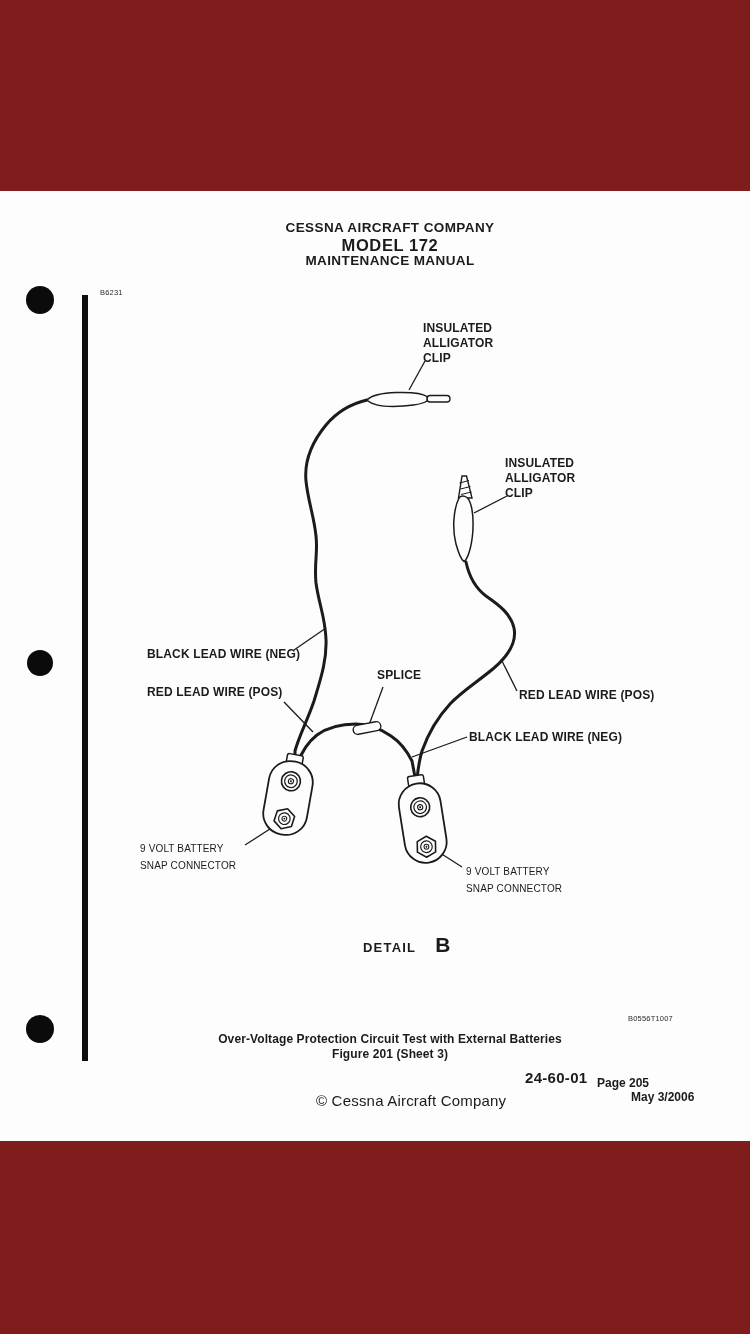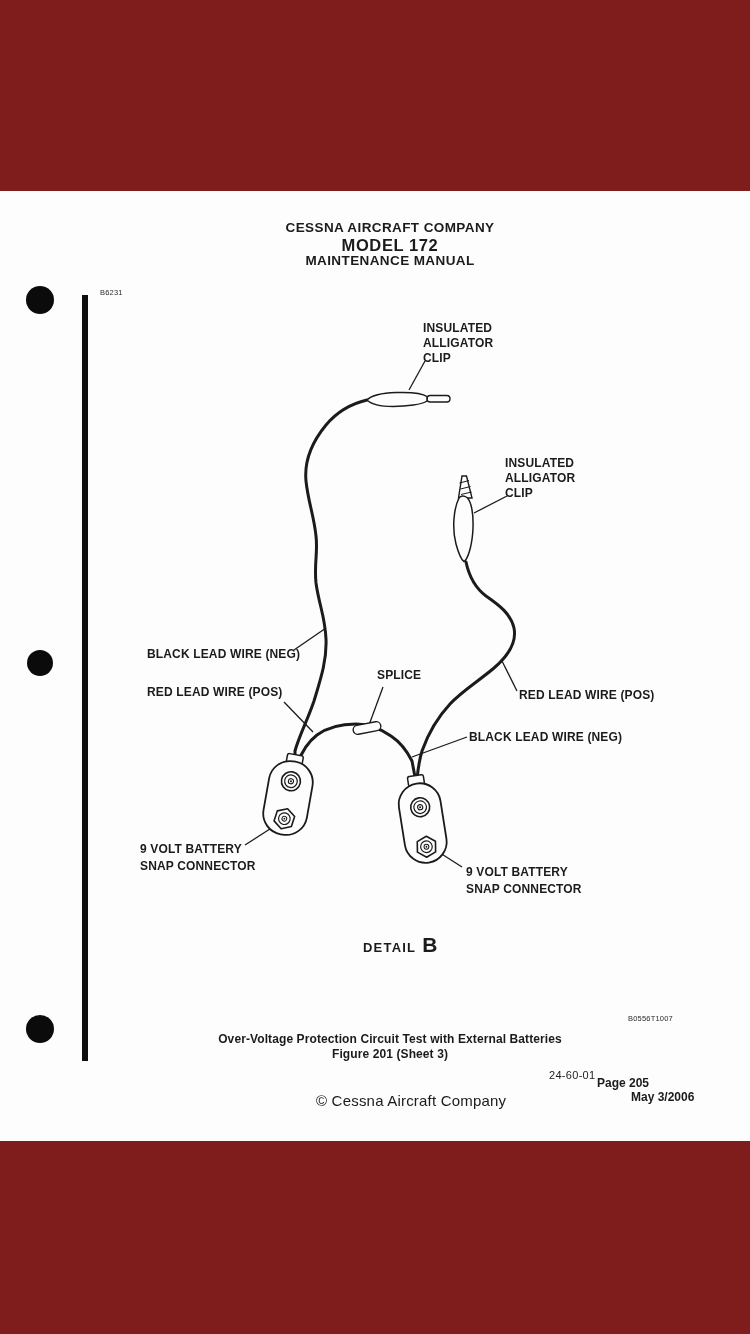--- a/index.html
+++ b/index.html
@@ -6,28 +6,28 @@
   .screen{position:relative;width:750px;height:1334px;background:#7f1d1d;overflow:hidden;
           font-family:"Liberation Sans",sans-serif;color:#1b1b1b;padding-left:24px;}
   .page{position:absolute;left:0;top:191px;width:750px;height:950px;background:#fdfdfd;overflow:hidden;}
   .abs{position:absolute;white-space:nowrap;}
   .hdr{left:15px;width:750px;text-align:center;}
   .hdr-company{top:29px;font-size:13.5px;font-weight:600;letter-spacing:.4px;}
   .hdr-model{top:45px;font-size:16.5px;font-weight:800;letter-spacing:.6px;}
   .hdr-manual{top:62px;font-size:13.5px;font-weight:600;letter-spacing:.4px;}
   .tinycode{font-size:7.5px;font-weight:500;letter-spacing:.2px;color:#2a2a2a;text-align:right;}
   .lbl{font-size:12px;font-weight:600;letter-spacing:.15px;line-height:15px;}
-  .lbl2{font-size:12px;font-weight:700;letter-spacing:.15px;line-height:16.5px;}
+  .lbl2{font-size:10px;font-weight:400;letter-spacing:.15px;line-height:16.5px;}
   .punch{position:absolute;background:#0b0b0b;border-radius:50%;}
   .bindbar{position:absolute;left:82px;top:104px;width:6px;height:766px;background:#0e0e0e;}
-  .detail-row{position:absolute;left:363px;top:742px;display:flex;align-items:baseline;gap:6px;}
+  .detail-row{position:absolute;left:363px;top:742px;display:flex;align-items:baseline;gap:19px;}
   .detail-word{font-size:13px;font-weight:800;letter-spacing:1.2px;}
   .detail-letter{font-size:21px;font-weight:800;}
   .caption{left:15px;width:750px;text-align:center;font-size:12px;font-weight:600;letter-spacing:.1px;}
-  .f-chapter{left:549px;top:878px;font-size:11px;font-weight:400;letter-spacing:.3px;}
+  .f-chapter{left:525px;top:878px;font-size:15px;font-weight:700;letter-spacing:.3px;}
   .f-page{left:597px;top:885px;font-size:12px;font-weight:600;}
   .f-date{left:631px;top:899px;font-size:12px;font-weight:600;}
   .f-copy{left:316px;top:901px;font-size:15px;font-weight:500;letter-spacing:.2px;}
   svg{position:absolute;left:0;top:0;}
   .ink{stroke:#1b1b1b;fill:none;}
   .paperfill{fill:#fdfdfd;}
 </style>
 </head>
 <body>
 

